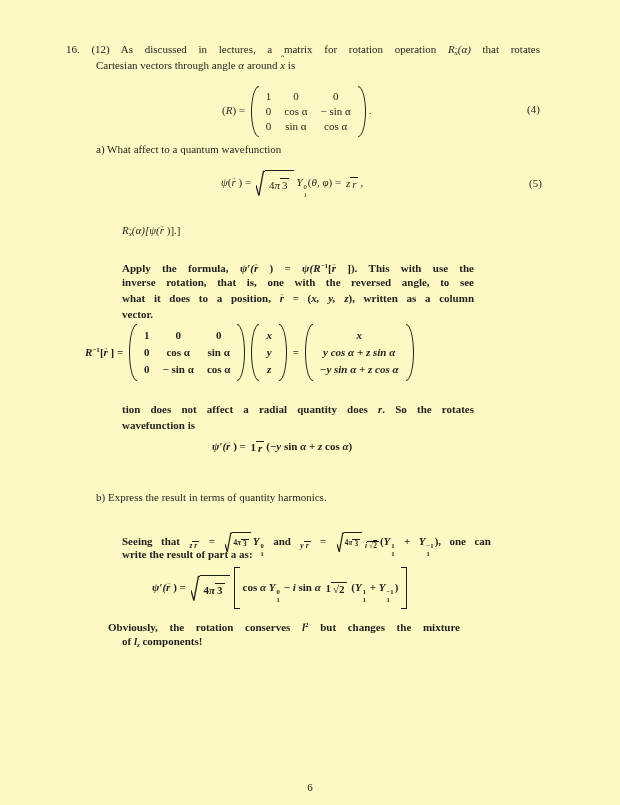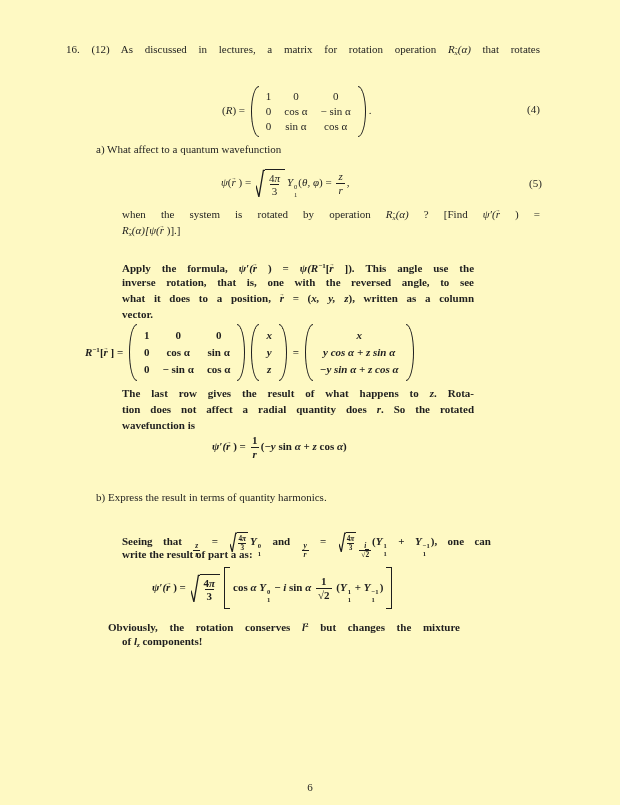--- a/index.html
+++ b/index.html
@@ -14,21 +14,21 @@
   .eq    { position:absolute; }
   .it    { font-style:italic; }
   .tag   { position:absolute; line-height:14px; }
   
   .sup { font-size:0.64em; vertical-align:0.5em; }
   .sb  { font-size:0.64em; vertical-align:-0.28em; }
   
   .ss { display:inline-flex; flex-direction:column; align-items:flex-start;
         font-size:0.6em; line-height:1.15; vertical-align:-0.5em; margin:0 1px 0 1px; }
   
-  .frac { display:inline-flex; flex-direction:column; align-items:center;
+  .frac { display:inline-flex; flex-direction:row; align-items:center;
           vertical-align:middle; line-height:1.15; margin:0 2px; }
   .frac .fd { border-top:1px solid currentColor; padding:0 2px; }
   .sf { font-size:0.68em; vertical-align:-0.35em; margin:0 1px; }
   
   .sqrt { display:inline-flex; align-items:stretch; vertical-align:middle; margin:0 2px; }
   .sqrt svg { width:9px; flex:0 0 9px; align-self:stretch; height:auto; min-height:0; }
   .sqrt .bar { border-top:1.3px solid currentColor; padding:2px 3px 0 2px;
                display:inline-flex; align-items:center; }
   .sqrt.s svg { width:7px; flex:0 0 7px; }
   .sqrt.s .bar { padding:1px 2px 0 1px; }
@@ -58,20 +58,21 @@
   .vec::after { content:"→"; position:absolute; left:58%; top:-0.62em;
                 transform:translateX(-50%) scaleX(0.75); font-size:0.58em; font-style:normal; }
   .footer { position:absolute; left:0; width:620px; text-align:center; }
 </style>
 </head>
 <body>
 
 <div class="page">
 
   <div class="tline just" style="left:66px;top:41px;width:474px"><span>16. (12) As discussed in lectures, a matrix for rotation operation </span><span class="it">R</span><span class="sb it hat">x</span><span class="it">(α)</span><span> that rotates</span></div>
+  <div class="tline" style="left:96px;top:57px"><span>Cartesian vectors through angle </span><span class="it">α</span><span> around </span><span class="it hat">x</span><span> is</span></div>
 
   <div class="eq" style="left:222px;top:84px;line-height:52px"><span>(</span><span class="it">R</span><span>) = </span><span class="pmat">
         <span class="lp"></span>
         <span class="g3" style="line-height:15px">
           <span>1</span>
           <span>0</span>
           <span>0</span>
           <span>0</span>
           <span>cos α</span>
           <span>− sin α</span>
@@ -97,24 +98,23 @@
         </span>
       </span><span class="it">Y</span><span class="ss">
         <span>0</span>
         <span>1</span>
       </span><span>(</span><span class="it">θ, φ</span><span>) = </span><span class="frac">
         <span class="it">z</span>
         <span class="fd it">r</span>
       </span><span>,</span></div>
   <div class="tag" style="left:529px;top:176px">(5)</div>
 
-  <div class="tline just" style="left:122px;top:206px;width:418px"><span>when the system is rotated by operation </span><span class="it">R</span><span class="sb it hat">x</span><span class="it">(α)</span><span> ?  [Find </span><span class="it">ψ′(</span><span class="it vec">r</span><span> ) =</span></div>
   <div class="tline" style="left:122px;top:222px"><span class="it">R</span><span class="sb it hat">x</span><span class="it">(α)[ψ(</span><span class="it vec">r</span><span> )].]</span></div>
 
-  <div class="tline just b" style="left:122px;top:258px;width:352px"><span>Apply the formula, </span><span class="it">ψ′(</span><span class="it vec">r</span><span> ) = </span><span class="it">ψ(</span><span class="it">R</span><span class="sup">−1</span><span>[</span><span class="it vec">r</span><span> ])</span><span>. This angle use the</span></div>
+  <div class="tline just b" style="left:122px;top:258px;width:352px"><span>Apply the formula, </span><span class="it">ψ′(</span><span class="it vec">r</span><span> ) = </span><span class="it">ψ(</span><span class="it">R</span><span class="sup">−1</span><span>[</span><span class="it vec">r</span><span> ])</span><span>. This with use the</span></div>
   <div class="tline just b" style="left:122px;top:274px;width:352px"><span>inverse rotation, that is, one with the reversed angle, to see</span></div>
   <div class="tline just b" style="left:122px;top:290px;width:352px"><span>what it does to a position, </span><span class="it vec">r</span><span> = (</span><span class="it">x, y, z</span><span>)</span><span>, written as a column</span></div>
   <div class="tline b" style="left:122px;top:306px"><span>vector.</span></div>
 
   <div class="eq b" style="left:85px;top:322px;line-height:56px"><span class="it">R</span><span class="sup">−1</span><span>[</span><span class="it vec">r</span><span> ] = </span><span class="pmat">
         <span class="lp"></span>
         <span class="g3" style="line-height:17px">
           <span>1</span>
           <span>0</span>
           <span>0</span>
@@ -137,22 +137,21 @@
       </span><span> = </span><span class="pmat">
         <span class="lp"></span>
         <span class="g1" style="line-height:17px">
           <span class="it">x</span>
           <span class="it">y cos α + z sin α</span>
           <span class="it">−y sin α + z cos α</span>
         </span>
         <span class="rp"></span>
       </span></div>
 
-  <div class="tline just b" style="left:122px;top:385px;width:352px"><span>The last row gives the result of what happens to </span><span class="it">z</span><span>. Rota-</span></div>
-  <div class="tline just b" style="left:122px;top:401px;width:352px"><span>tion does not affect a radial quantity does </span><span class="it">r</span><span>. So the rotated</span></div>
+  <div class="tline just b" style="left:122px;top:401px;width:352px"><span>tion does not affect a radial quantity does </span><span class="it">r</span><span>. So the rotates</span></div>
   <div class="tline b" style="left:122px;top:417px"><span>wavefunction is</span></div>
 
   <div class="eq b" style="left:212px;top:429px;line-height:34px"><span class="it">ψ′(</span><span class="it vec">r</span><span> ) = </span><span class="frac">
         <span>1</span>
         <span class="fd it">r</span>
       </span><span>(−</span><span class="it">y</span><span> sin </span><span class="it">α</span><span> + </span><span class="it">z</span><span> cos </span><span class="it">α</span><span>)</span></div>
 
   <div class="tline" style="left:96px;top:489px"><span>b) </span><span>Express the result in terms of quantity harmonics.</span></div>
 
   <div class="tline just b" style="left:122px;top:528px;width:369px;line-height:27px"><span>Seeing that </span><span class="frac sf">

